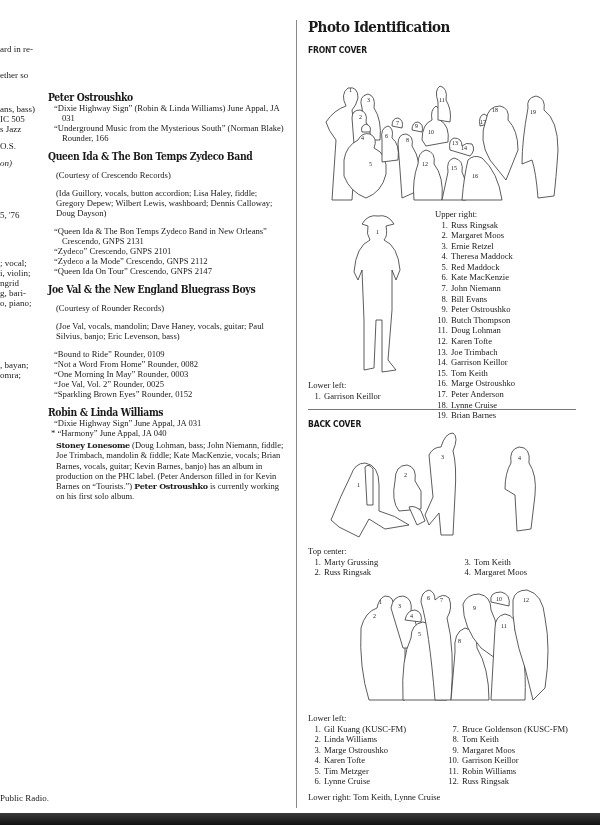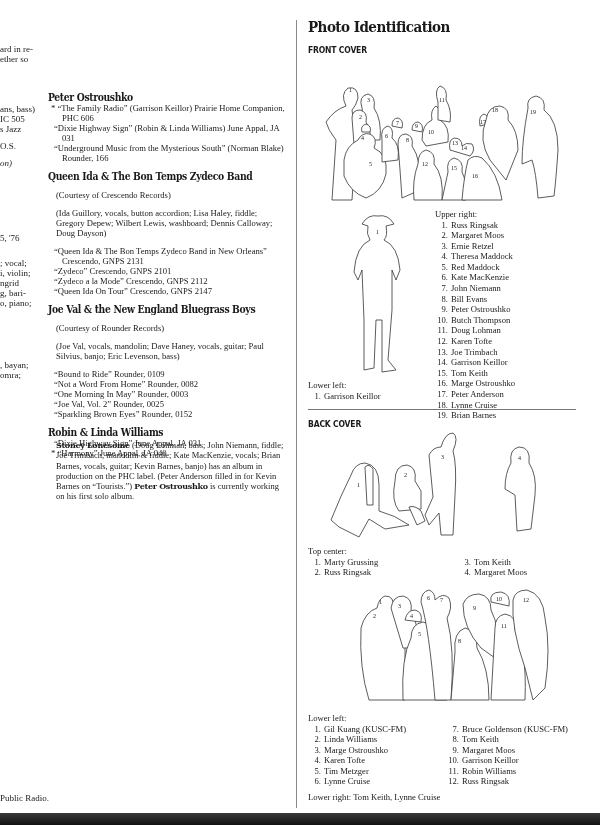--- a/index.html
+++ b/index.html
@@ -27,41 +27,40 @@
     .num { display:inline-block; width:13px; text-align:right; margin-right:3px; }
     svg.sil { position:absolute; overflow:visible; }
     svg.sil path, svg.sil ellipse { fill:#fff; stroke:#333; stroke-width:0.8; }
     svg.sil text { font-size:6px; font-family:"Liberation Serif", serif; fill:#222; }
   </style>
 </head>
 <body>
 
 <div id="edge-frags">
     <div class="abs frag" style="left: 0px; top: 44px;">ard in re-</div>
-    <div class="abs frag" style="left: 0px; top: 54px;">ether so</div>
+    <div class="abs frag" style="left: 0px; top: 70px;">ether so</div>
     <div class="abs frag" style="left: 0px; top: 104px;">ans, bass)</div>
     <div class="abs frag" style="left: 0px; top: 114px;">IC 505</div>
     <div class="abs frag" style="left: 0px; top: 124px;">s Jazz</div>
     <div class="abs frag" style="left: 0px; top: 141px;">O.S.</div>
     <div class="abs frag" style="left: 0px; top: 158px; font-style: italic;">on)</div>
-    <div class="abs frag" style="left: 0px; top: 233px;">5, '76</div>
+    <div class="abs frag" style="left: 0px; top: 210px;">5, '76</div>
     <div class="abs frag" style="left: 0px; top: 258px;">; vocal;</div>
     <div class="abs frag" style="left: 0px; top: 268px;">i, violin;</div>
     <div class="abs frag" style="left: 0px; top: 278px;">ngrid</div>
     <div class="abs frag" style="left: 0px; top: 288px;">g, bari-</div>
     <div class="abs frag" style="left: 0px; top: 298px;">o, piano;</div>
     <div class="abs frag" style="left: 0px; top: 360px;">, bayan;</div>
     <div class="abs frag" style="left: 0px; top: 370px;">omra;</div>
     <div class="abs frag" style="left: 0px; top: 793px;">Public Radio.</div>
   </div>
 
 <div class="lcol" style="top:91px;" id="artists">
     <div style="margin-bottom: 7px;">
       <p class="h-artist">Peter Ostroushko</p>
-      <p class="rec star"><span>* </span><span>“The Family Radio” (Garrison Keillor) Prairie Home Companion, PHC 606</span></p>
       <p class="rec"><span>“Dixie Highway Sign” (Robin &amp; Linda Williams) June Appal, JA 031</span></p>
       <p class="rec"><span>“Underground Music from the Mysterious South” (Norman Blake) Rounder, 166</span></p>
     </div>
     <div style="margin-bottom: 7px;">
       <p class="h-artist">Queen Ida &amp; The Bon Temps Zydeco Band</p>
       <p class="para">(Courtesy of Crescendo Records)</p>
       <p class="para">(Ida Guillory, vocals, button accordion; Lisa Haley, fiddle; Gregory Depew; Wilbert Lewis, washboard; Dennis Calloway; Doug Dayson)</p>
       <p class="rec"><span>“Queen Ida &amp; The Bon Temps Zydeco Band in New Orleans” Crescendo, GNPS 2131</span></p>
       <p class="rec"><span>“Zydeco” Crescendo, GNPS 2101</span></p>
       <p class="rec"><span>“Zydeco a la Mode” Crescendo, GNPS 2112</span></p>

